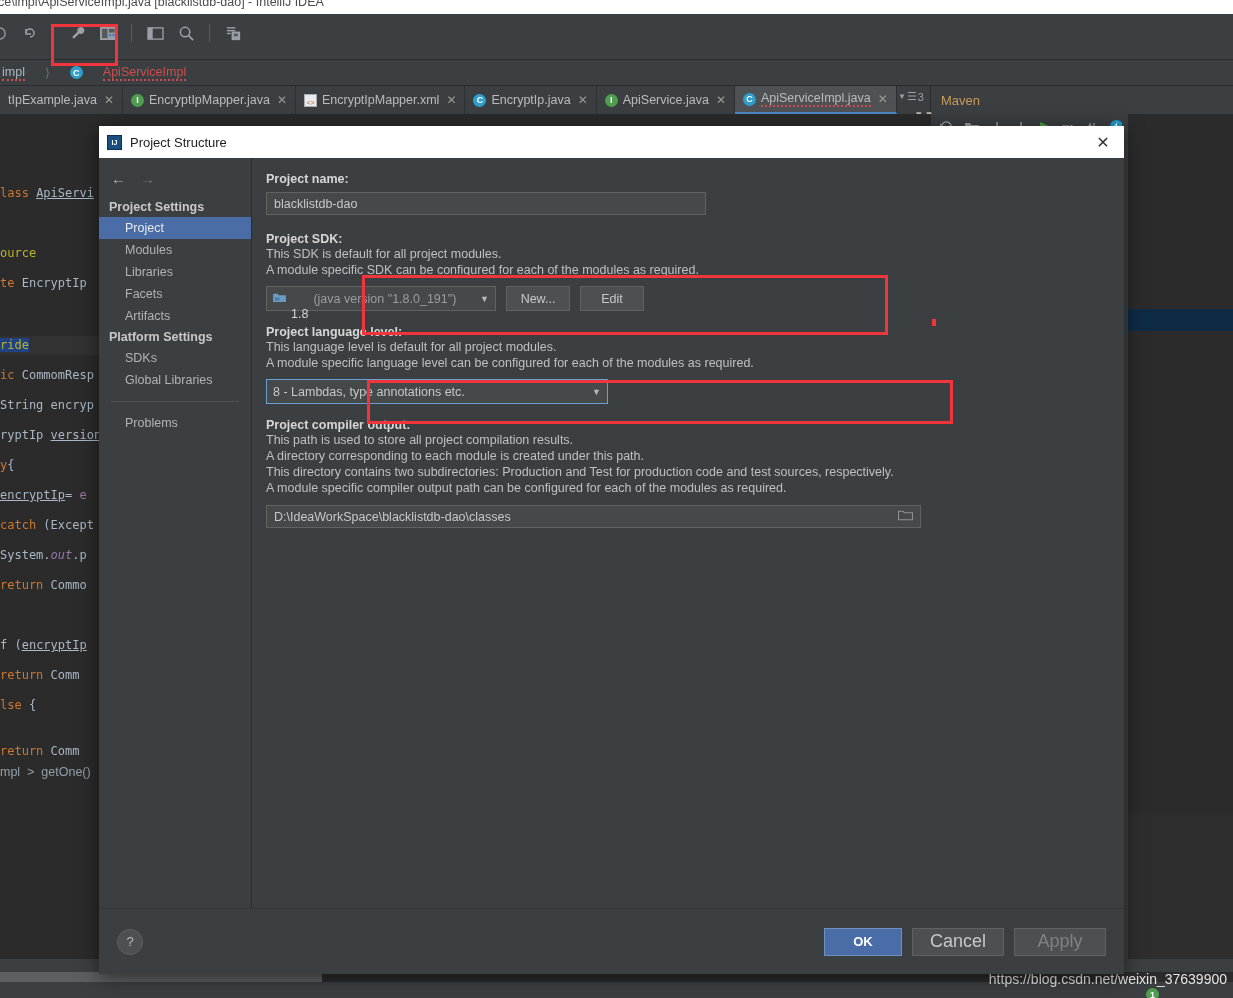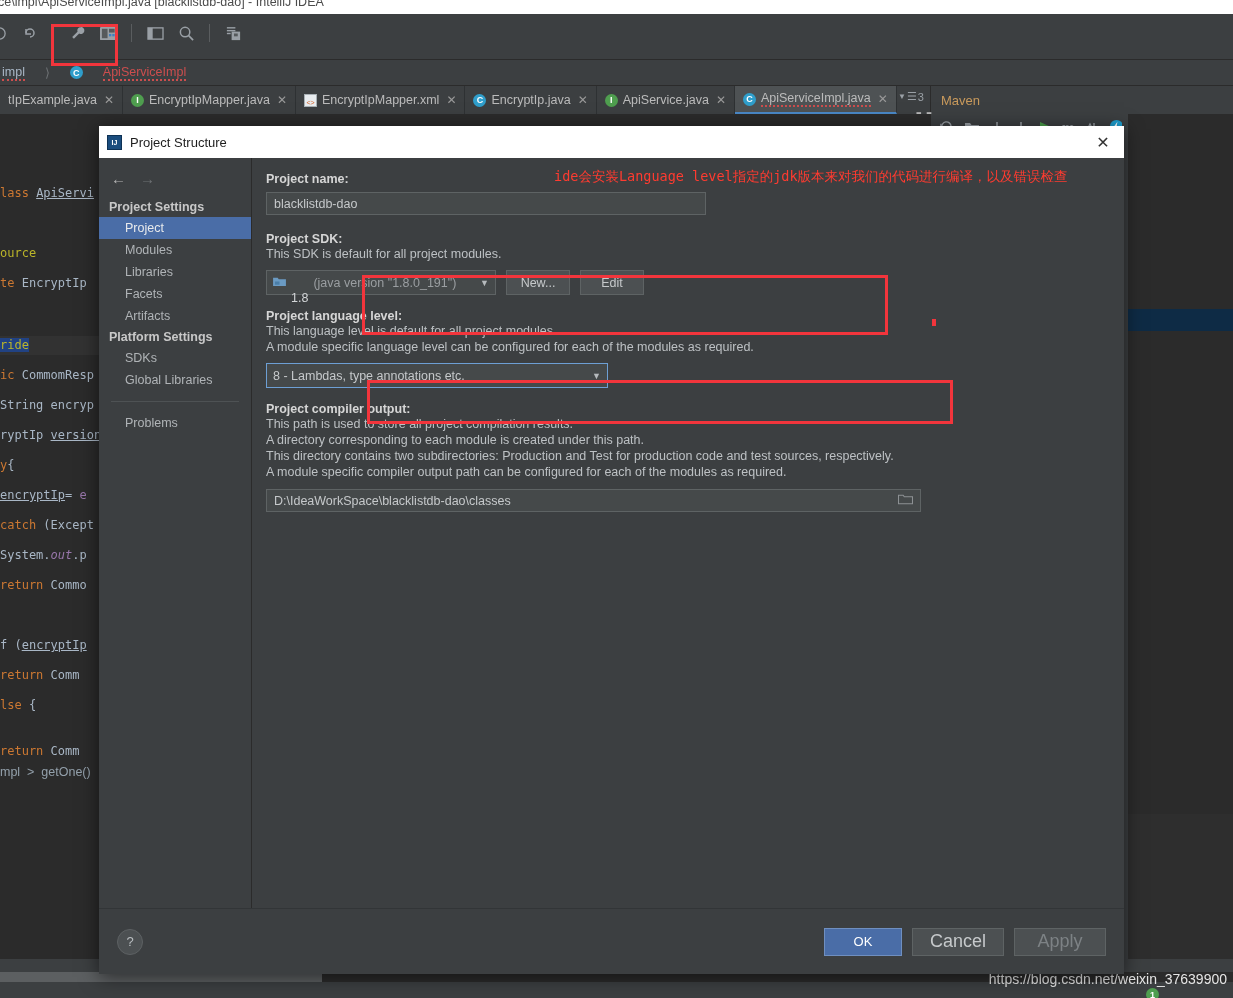--- a/index.html
+++ b/index.html
@@ -211,21 +211,21 @@
     display:flex; align-items:center; padding:0 18px;
   }
   .help-btn {
     width:26px;height:26px;border-radius:50%;background:#4c5052;border:1px solid #5d6163;
     color:#b9bdc0;font-size:13px;display:flex;align-items:center;justify-content:center;
     cursor:pointer;
   }
   .footer-btns { margin-left:auto; display:flex; gap:10px; }
   .btn-ok {
     width:78px;height:28px;background:#4a6da7;border:1px solid #6f8fc0;color:#ffffff;
-    font-size:13px;font-weight:normal;display:flex;align-items:center;justify-content:center;cursor:pointer;
+    font-size:13px;font-weight:bold;display:flex;align-items:center;justify-content:center;cursor:pointer;
   }
   .btn-gray {
     width:92px;height:28px;background:#4c5052;border:1px solid #5e6364;color:#c6c9cb;
     font-size:18px;display:flex;align-items:center;justify-content:center;cursor:pointer;
   }
   .btn-gray.disabled { color:#7d8285; }
   .folder-ic { margin-left:auto; color:#8d9194; font-size:12px; }
 </style>
 </head>
 <body>
@@ -467,20 +467,21 @@
         <div class="side-item">Problems</div>
       </div>
 
       <div class="dlg-main">
 
         <div class="lbl-bold">Project name:</div>
         <div class="txtfield" style="margin-top:6px; width:440px;">blacklistdb-dao</div>
 
         <div class="lbl-bold" style="margin-top:17px;">Project SDK:</div>
         <div class="lbl-norm">This SDK is default for all project modules.</div>
+        <div class="lbl-norm">A module specific SDK can be configured for each of the modules as required.</div>
 
         <div style="display:flex; align-items:center; gap:10px; margin-top:8px;">
           <div class="combo plain" style="width:230px;">
             <span style="margin-right:5px;">
               <svg width="13" height="11" viewBox="0 0 14 12">
                   <path d="M0 2h5l1.2 1.6H14V11H0z" fill="#6b9bc3"></path>
                   <rect x="2" y="6" width="5" height="3.5" fill="#4a7ea8"></rect>
                 </svg>
             </span>
             <span style="color:#d3d6d8;margin-top:30px;">1.8</span>
@@ -510,21 +511,20 @@
         <div class="lbl-norm">A module specific compiler output path can be configured for each of the modules as required.</div>
         <div class="txtfield" style="margin-top:9px; width:655px;">
           <span>D:\IdeaWorkSpace\blacklistdb-dao\classes</span>
           <span class="folder-ic">
             <svg width="15" height="12" viewBox="0 0 16 12">
                 <path d="M0.5 2h5l1.2 1.6H15.5V11H0.5z" fill="none" stroke="#8d9194" stroke-width="1.2"></path>
               </svg>
           </span>
         </div>
 
-        <div class="cn-note" style="left:302px; top:10px;">ide会安装Language level指定的jdk版本来对我们的代码进行编译，以及错误检查</div>
 
         <div class="redbox" style="left:110px; top:117px; width:526px; height:60px;"></div>
         <div class="redbox" style="left:115px; top:222px; width:586px; height:44px;"></div>
         <div class="red-dot" style="left:680px; top:161px;"></div>
       </div>
     </div>
 
     <div class="dlg-footer">
       <div class="help-btn">?</div>
       <div class="footer-btns">

